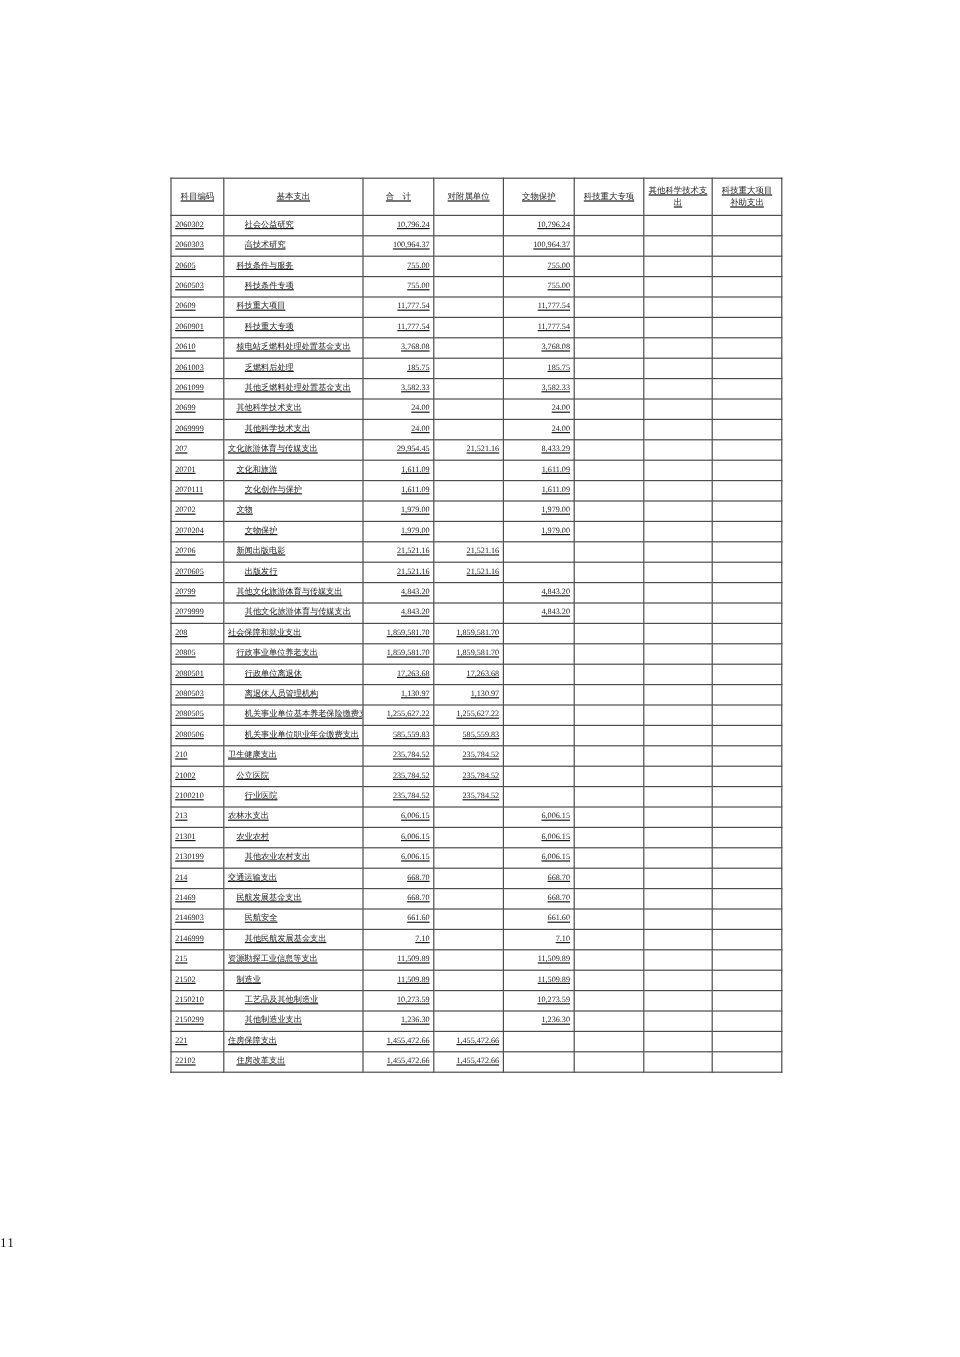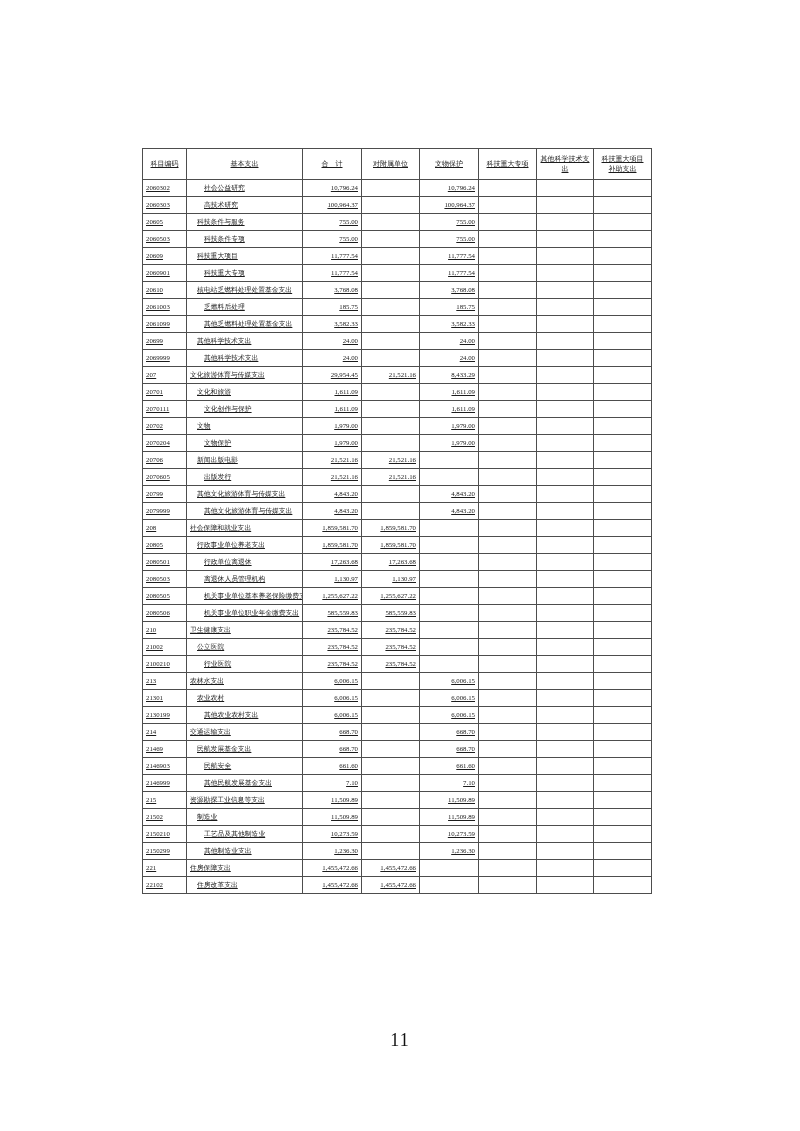--- a/index.html
+++ b/index.html
@@ -56,22 +56,22 @@
   td.name { text-align: left; }
   td.name.lvl0 { padding-left: 3px; }
   td.name.lvl1 { padding-left: 10px; }
   td.name.lvl2 { padding-left: 17px; }
   td.num { text-align: right; padding-right: 3px; }
   .page-number {
     position: absolute;
     top: 1030px;
     left: 0;
     width: 100%;
-    text-align: center;
-    font-size: 18px;
+    text-align: left;
+    font-size: 11px;
     letter-spacing: 1px;
     color: #111;
   }
 </style>
 </head>
 <body>
 
 <div class="sheet">
 
   <table class="budget-table">

